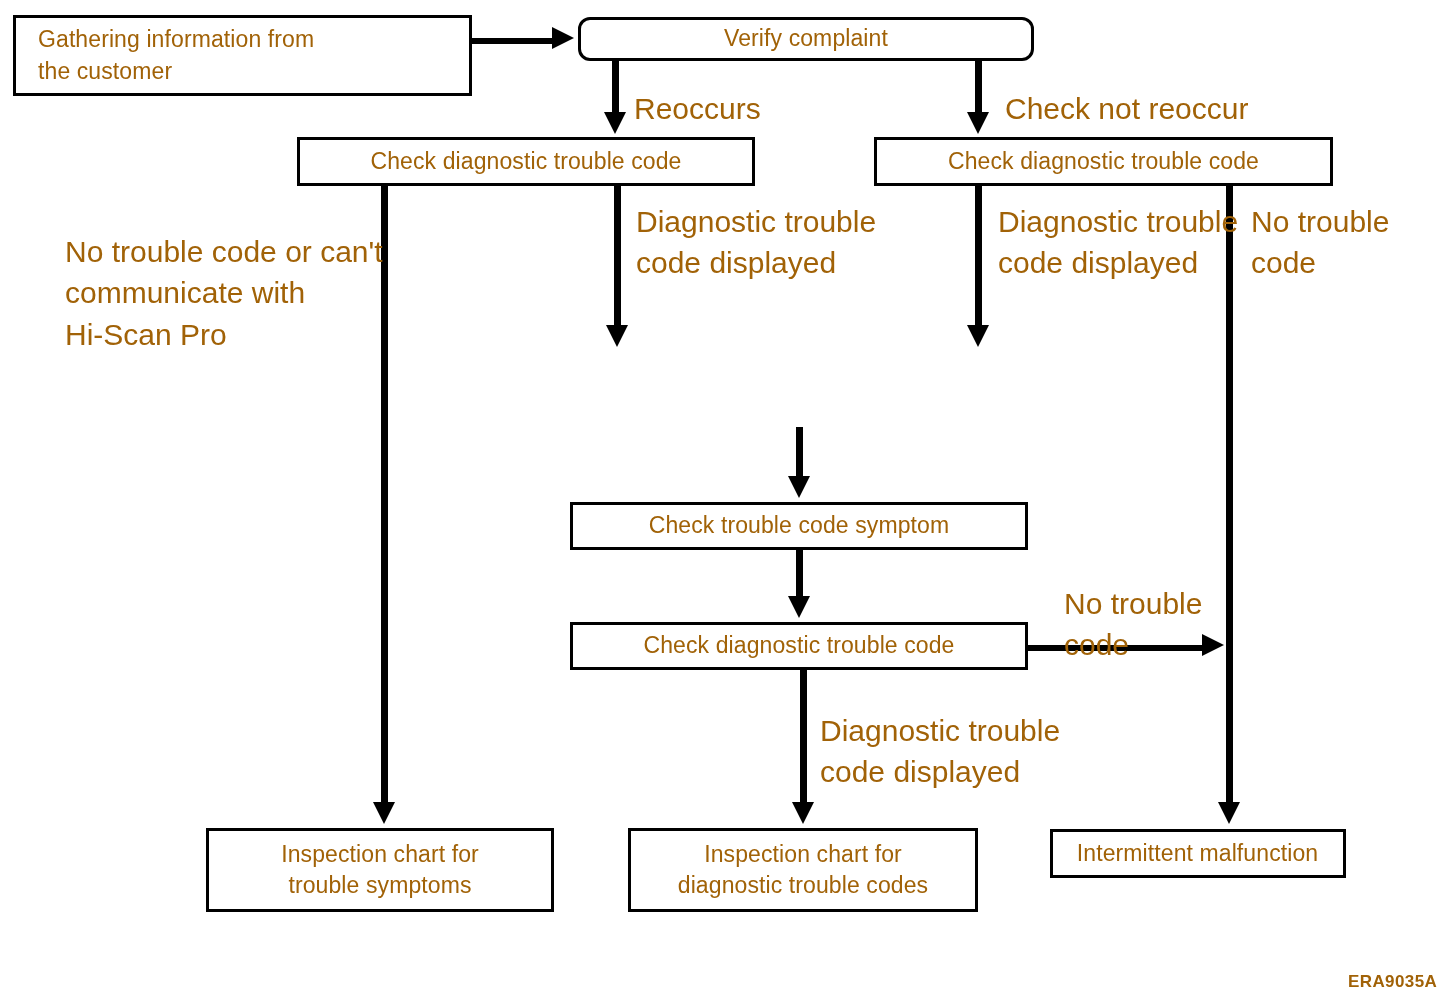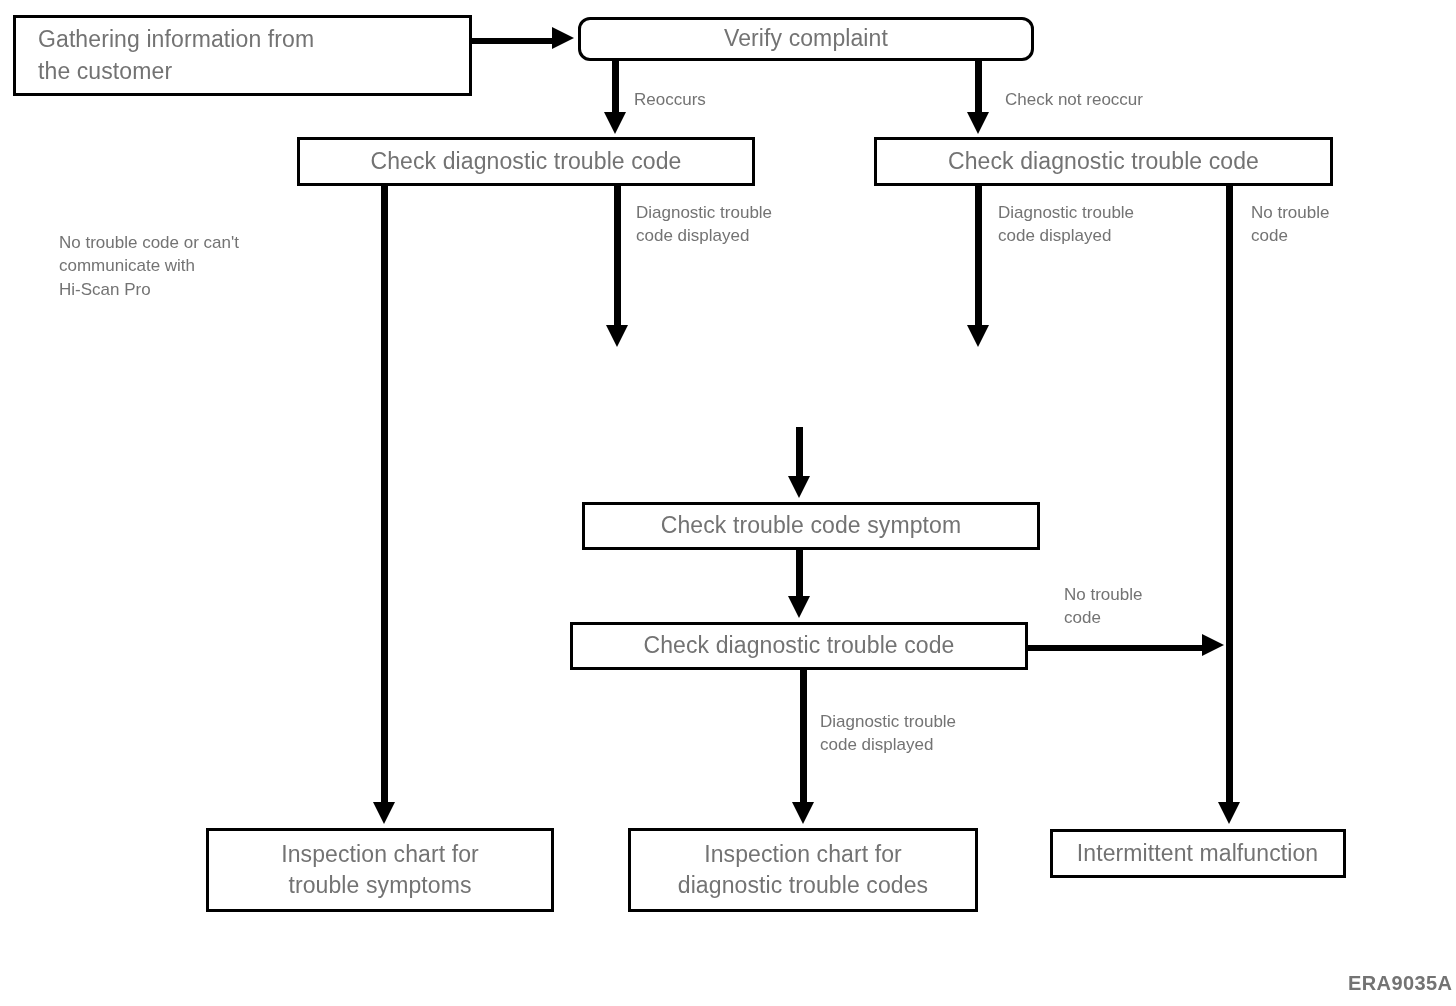--- a/index.html
+++ b/index.html
@@ -7,21 +7,21 @@
     margin: 0;
     padding: 0;
     background: #ffffff;
   }
   #canvas {
     position: relative;
     width: 1456px;
     height: 1006px;
     background: #ffffff;
     font-family: "Liberation Sans", sans-serif;
-    color: #737373;
+    color: #a16207;
     overflow: hidden;
   }
   .node {
     position: absolute;
     box-sizing: border-box;
     border: 3px solid #000000;
     background: #ffffff;
     display: flex;
     align-items: center;
     justify-content: center;
@@ -32,21 +32,21 @@
     padding: 2px 8px;
     white-space: pre-line;
   }
   .node.left-align {
     justify-content: flex-start;
     text-align: left;
     padding-left: 22px;
   }
   .edge-label {
     position: absolute;
-    font-size: 17px;
+    font-size: 30px;
     line-height: 1.38;
     white-space: pre-line;
     text-align: left;
   }
   .vline {
     position: absolute;
     background: #000000;
     width: 6px;
   }
   .hline {
@@ -65,41 +65,41 @@
   .arrow-right {
     position: absolute;
     width: 0;
     height: 0;
     border-top: 11px solid transparent;
     border-bottom: 11px solid transparent;
     border-left: 22px solid #000000;
   }
   .figure-id {
     position: absolute;
-    font-size: 20px;
+    font-size: 17px;
     font-weight: bold;
     letter-spacing: 0.4px;
   }
 </style>
 </head>
 <body>
 
 <div id="canvas">
 
   <div class="node left-align" style="left:13px; top:15px; width:459px; height:81px;">Gathering information from
 the customer</div>
 
   <div class="node" style="left:578px; top:17px; width:456px; height:44px;border-radius:12px;">Verify complaint</div>
 
   <div class="node" style="left:297px; top:137px; width:458px; height:49px;">Check diagnostic trouble code</div>
 
   <div class="node" style="left:874px; top:137px; width:459px; height:49px;">Check diagnostic trouble code</div>
 
 
-  <div class="node" style="left:570px; top:502px; width:458px; height:48px;margin-left:12px;">Check trouble code symptom</div>
+  <div class="node" style="left:570px; top:502px; width:458px; height:48px;">Check trouble code symptom</div>
 
   <div class="node" style="left:570px; top:622px; width:458px; height:48px;">Check diagnostic trouble code</div>
 
   <div class="node" style="left:206px; top:828px; width:348px; height:84px;">Inspection chart for
 trouble symptoms</div>
 
   <div class="node" style="left:628px; top:828px; width:350px; height:84px;">Inspection chart for
 diagnostic trouble codes</div>
 
   <div class="node" style="left:1050px; top:829px; width:296px; height:49px;padding-left:7px;">Intermittent malfunction</div>
@@ -134,21 +134,21 @@
   <div class="hline" style="left:1028px; top:645px; width:180px;"></div>
   <div class="arrow-right" style="left:1202px; top:634px;"></div>
 
   <div class="vline" style="left:800px; top:670px; width:7px; height:136px;"></div>
   <div class="arrow-down" style="left:792px; top:802px;"></div>
 
   <div class="edge-label" style="left:634px; top:88px;">Reoccurs</div>
 
   <div class="edge-label" style="left:1005px; top:88px;">Check not reoccur</div>
 
-  <div class="edge-label" style="left:59px; top:231px;">No trouble code or can't
+  <div class="edge-label" style="left:65px; top:231px;">No trouble code or can't
 communicate with
 Hi-Scan Pro</div>
 
   <div class="edge-label" style="left:636px; top:201px;">Diagnostic trouble
 code displayed</div>
 
   <div class="edge-label" style="left:998px; top:201px;">Diagnostic trouble
 code displayed</div>
 
   <div class="edge-label" style="left:1251px; top:201px;">No trouble

